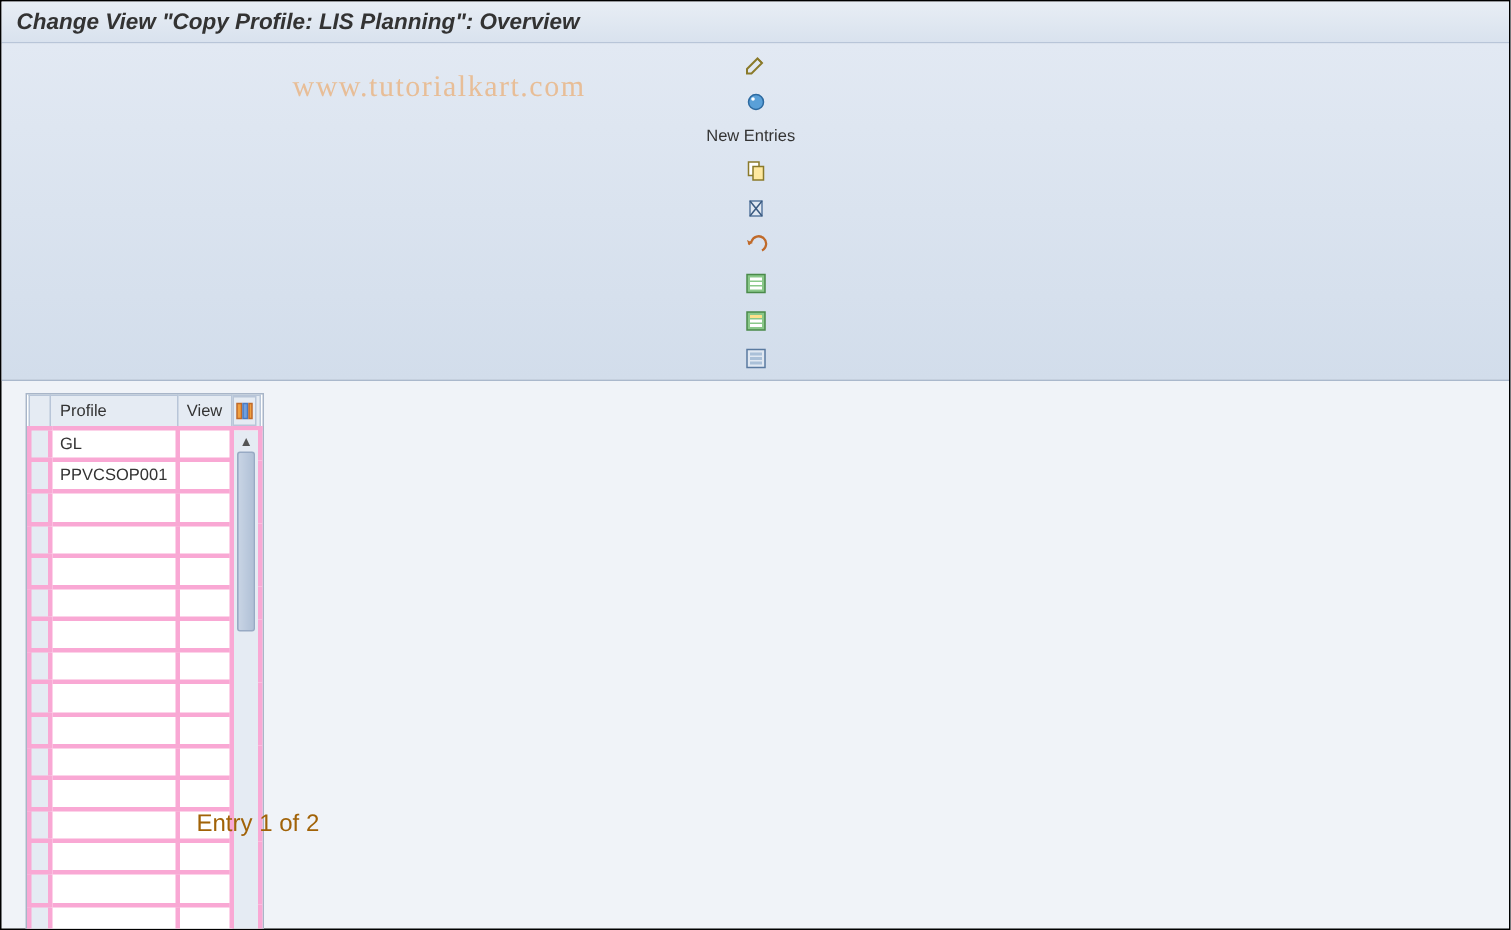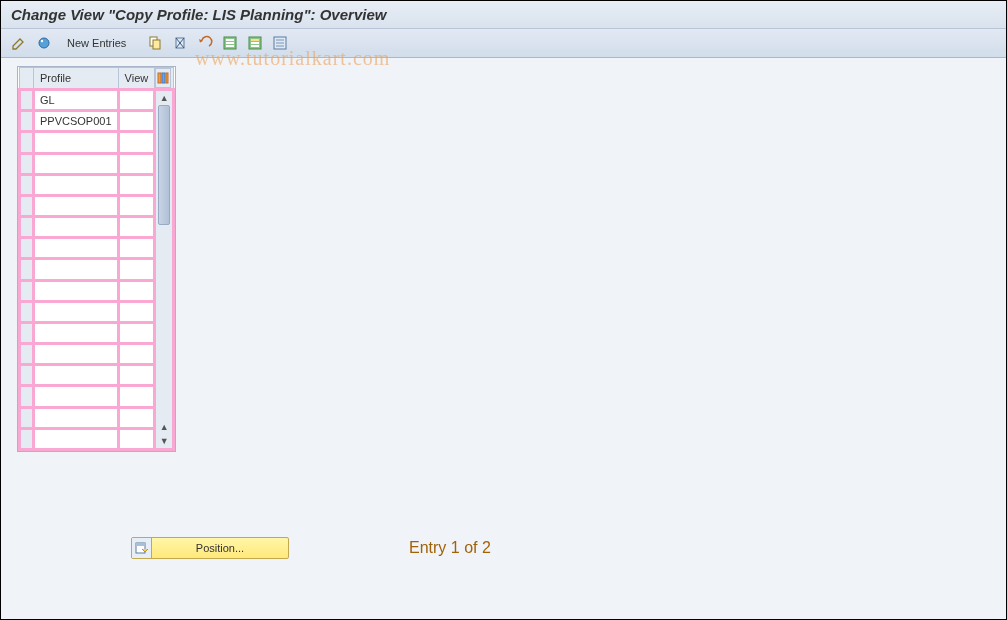--- a/index.html
+++ b/index.html
@@ -22,20 +22,21 @@
       color: #333;
       border-bottom: 1px solid #b8c5d8;
     }
     .toolbar {
       background: linear-gradient(#e2e9f3, #d2ddeb);
       padding: 4px 8px;
       display: flex;
       align-items: center;
       gap: 5px;
       border-bottom: 1px solid #aab8cc;
+      flex-direction: column;
     }
     .tb-btn {
       width: 20px;
       height: 20px;
       display: inline-flex;
       align-items: center;
       justify-content: center;
       cursor: pointer;
     }
     .tb-text-btn {
@@ -366,24 +367,14 @@
             <td class="row-selector"></td>
             <td class="col-profile"></td>
             <td class="col-srce"></td>
           </tr>
         </tbody>
     </table>
   </div>
 </div>
 
 <div class="bottom-bar">
-  <div class="position-btn">
-    <span class="position-icon">
-      <svg width="14" height="14" viewBox="0 0 14 14">
-          <rect x="1" y="2" width="9" height="10" fill="#fff" stroke="#5a7aa0"></rect>
-          <rect x="1" y="2" width="9" height="3" fill="#aac0d8"></rect>
-          <path d="M7 8 L10 11 L13 8" fill="#ffcc40" stroke="#c09020"></path>
-        </svg>
-    </span>
-    <span class="position-label">Position...</span>
-  </div>
   <div class="entry-text">Entry 1 of 2</div>
 </div>
 
 </body></html>

